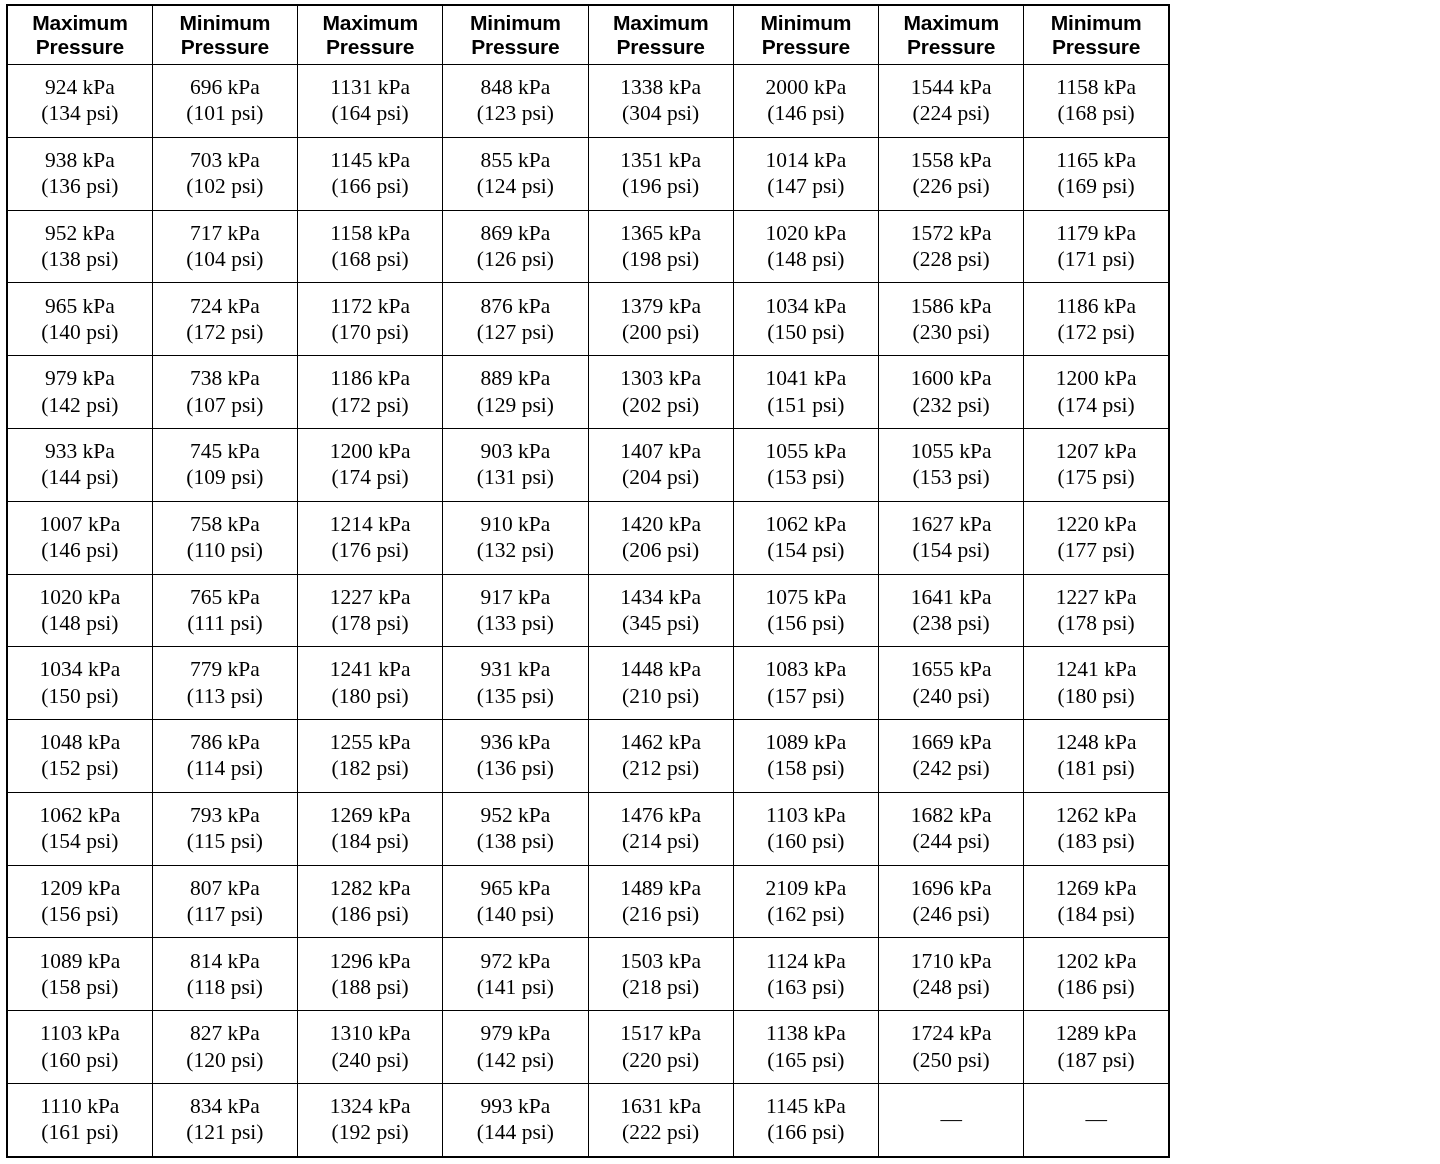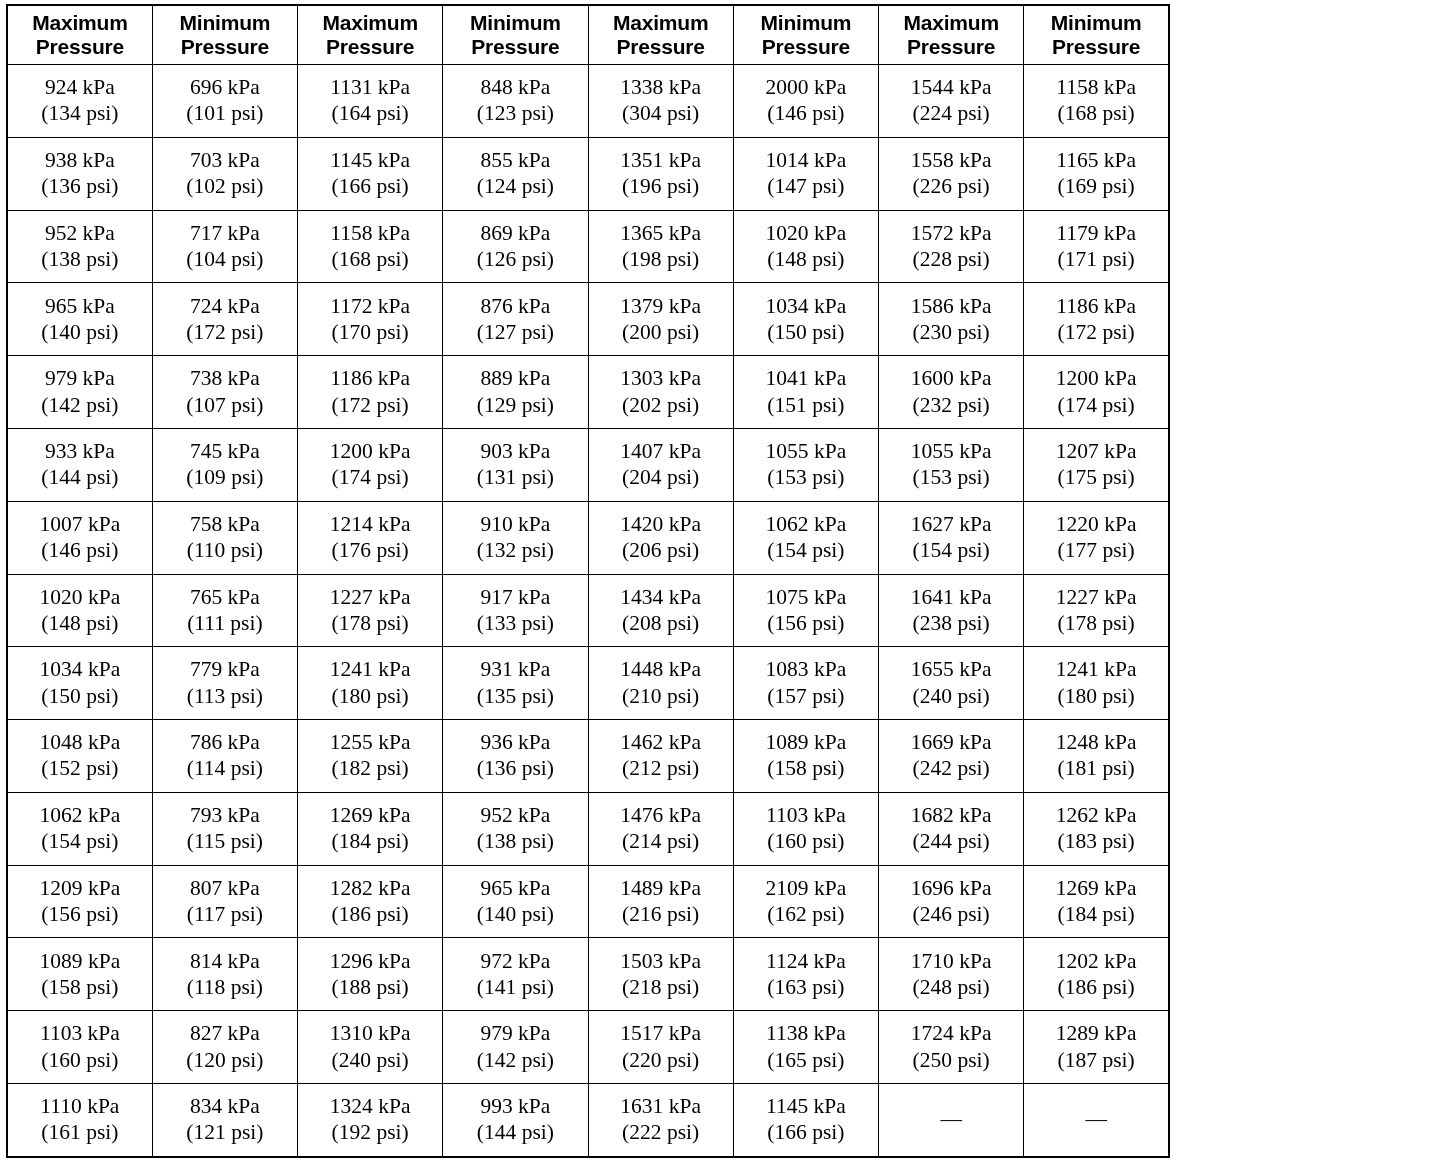--- a/index.html
+++ b/index.html
@@ -352,21 +352,21 @@
         <td>
             <span class="kpa">1227 kPa</span>
             <span class="psi">(178 psi)</span>
           </td>
         <td>
             <span class="kpa">917 kPa</span>
             <span class="psi">(133 psi)</span>
           </td>
         <td>
             <span class="kpa">1434 kPa</span>
-            <span class="psi">(208 psi)</span>
+            <span class="psi">(345 psi)</span>
           </td>
         <td>
             <span class="kpa">1075 kPa</span>
             <span class="psi">(156 psi)</span>
           </td>
         <td>
             <span class="kpa">1641 kPa</span>
             <span class="psi">(238 psi)</span>
           </td>
         <td>

